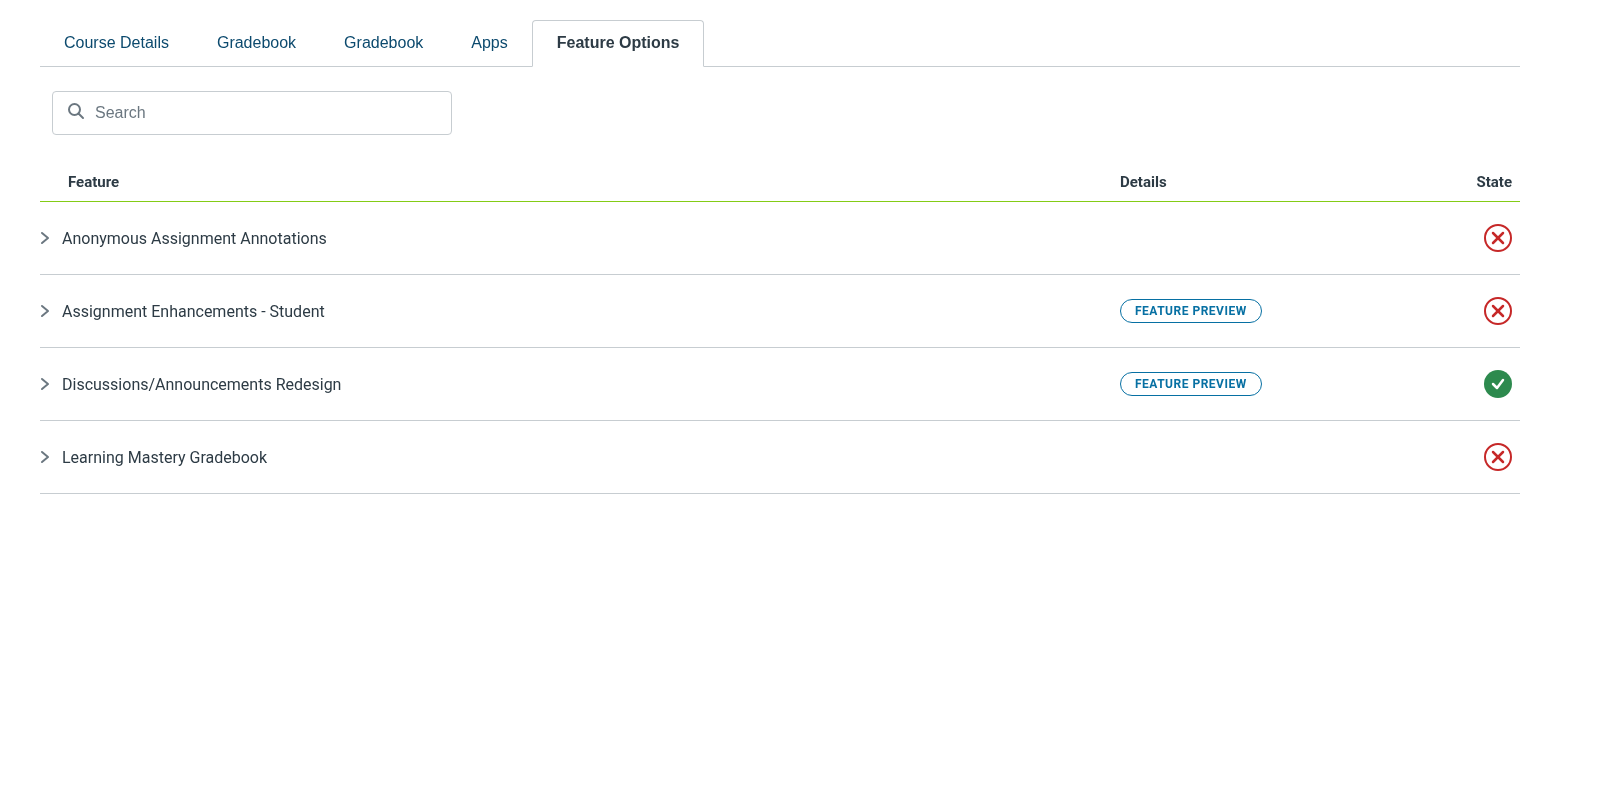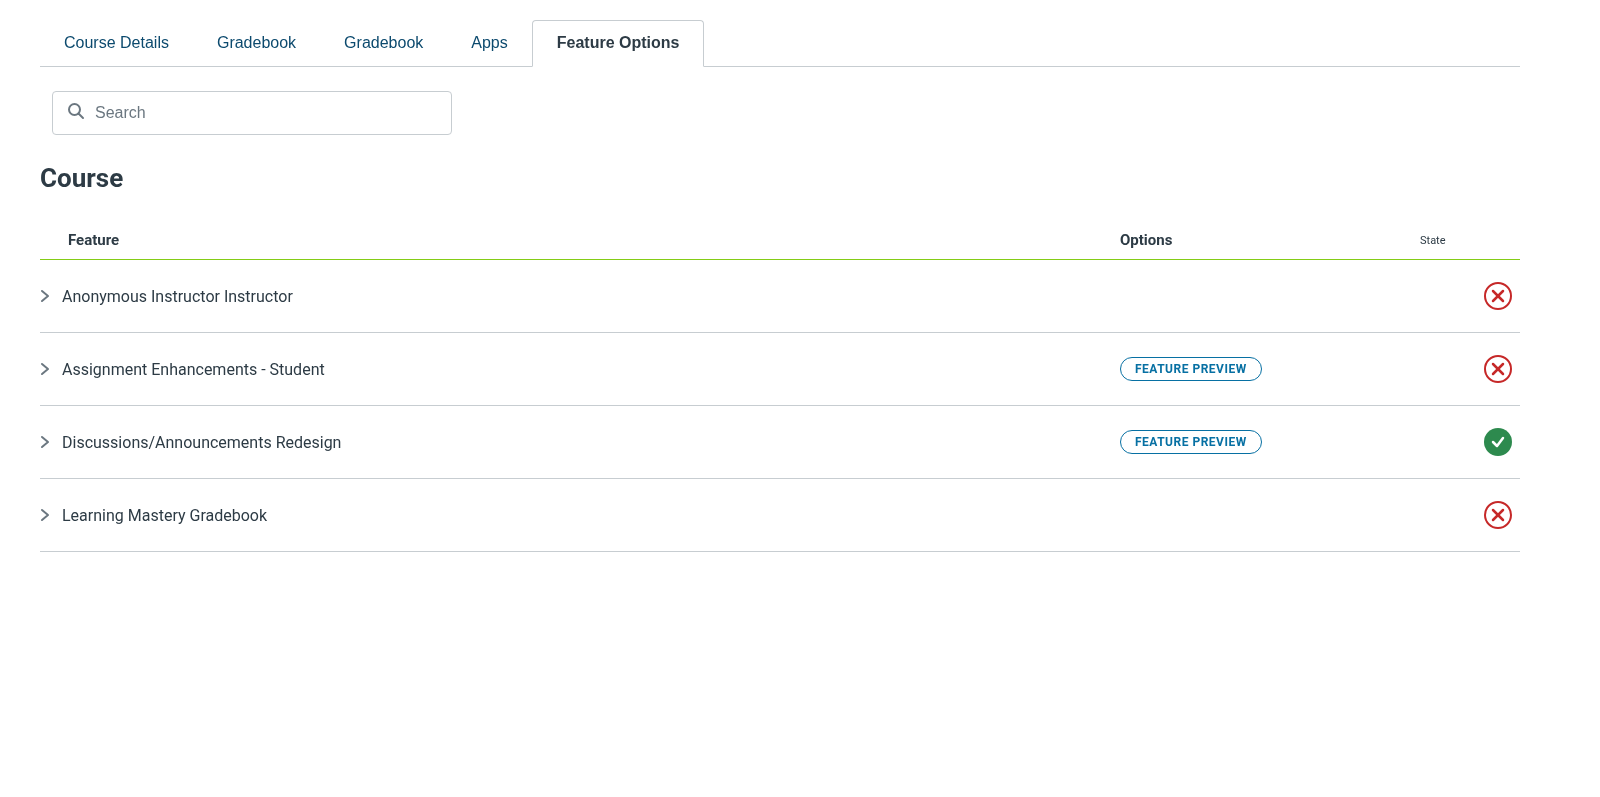--- a/index.html
+++ b/index.html
@@ -118,24 +118,24 @@
 
     .col-status {
       width: 300px;
       font-size: 15px;
       font-weight: 700;
       color: #2d3b45;
     }
 
     .col-state {
       width: 100px;
-      font-size: 11px;
-      font-weight: 400;
-      color: #2d3b45;
-      text-align: left;
+      font-size: 15px;
+      font-weight: 700;
+      color: #2d3b45;
+      text-align: right;
       padding-right: 8px;
     }
 
     
     .feature-row {
       display: flex;
       align-items: center;
       padding: 22px 0;
       border-bottom: 1px solid #c7cdd1;
       cursor: pointer;
@@ -226,38 +226,37 @@
       <span class="search-icon-svg">
         <svg width="18" height="18" viewBox="0 0 18 18" fill="none" xmlns="http://www.w3.org/2000/svg">
           <circle cx="7.5" cy="7.5" r="5.5" stroke="#6b7780" stroke-width="2"></circle>
           <line x1="11.5" y1="11.5" x2="16" y2="16" stroke="#6b7780" stroke-width="2" stroke-linecap="round"></line>
         </svg>
       </span>
       <input type="text" class="search-input" placeholder="Search" style="">
     </div>
   </div>
 
-  <h2 class="section-heading">Course</h2>
 
   <div class="features-table">
 
     <div class="table-header">
       <div class="col-feature">Feature</div>
-      <div class="col-status">Options</div>
+      <div class="col-status">Details</div>
       <div class="col-state">State</div>
     </div>
 
     <div class="feature-row">
       <div class="feature-name">
         <span class="chevron-icon">
           <svg width="10" height="14" viewBox="0 0 10 14" fill="none" xmlns="http://www.w3.org/2000/svg">
             <path d="M2 2L8 7L2 12" stroke="#6b7780" stroke-width="2" stroke-linecap="round" stroke-linejoin="round"></path>
           </svg>
         </span>
-        <span>Anonymous Instructor Instructor</span>
+        <span>Anonymous Assignment Annotations</span>
       </div>
       <div class="feature-status">
       </div>
       <div class="feature-state">
         <div class="state-icon-disabled">
           <svg width="14" height="14" viewBox="0 0 14 14" fill="none" xmlns="http://www.w3.org/2000/svg">
             <line x1="2" y1="2" x2="12" y2="12" stroke="#c62828" stroke-width="2.5" stroke-linecap="round"></line>
             <line x1="12" y1="2" x2="2" y2="12" stroke="#c62828" stroke-width="2.5" stroke-linecap="round"></line>
           </svg>
         </div>

